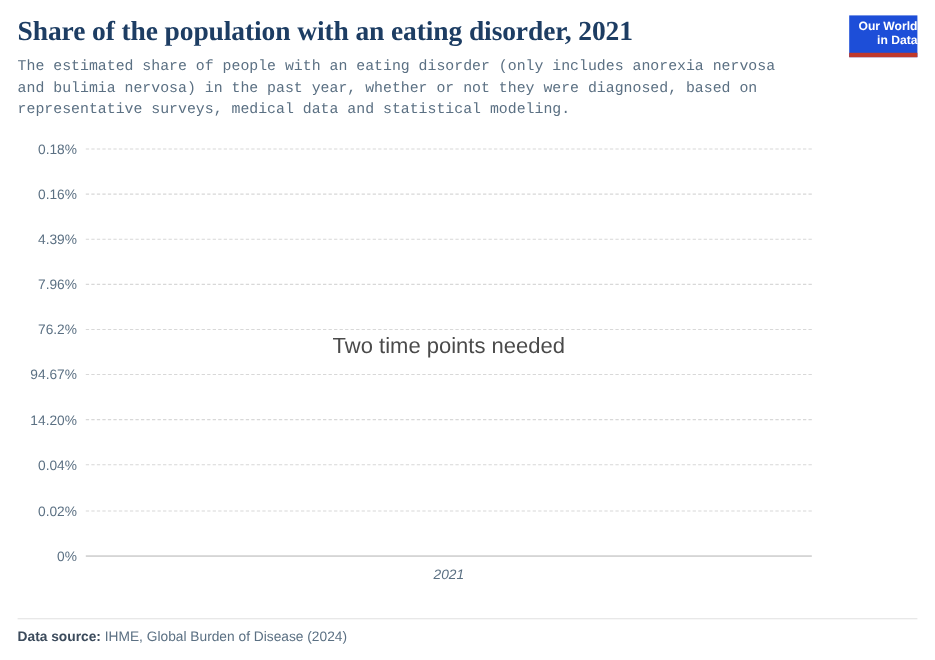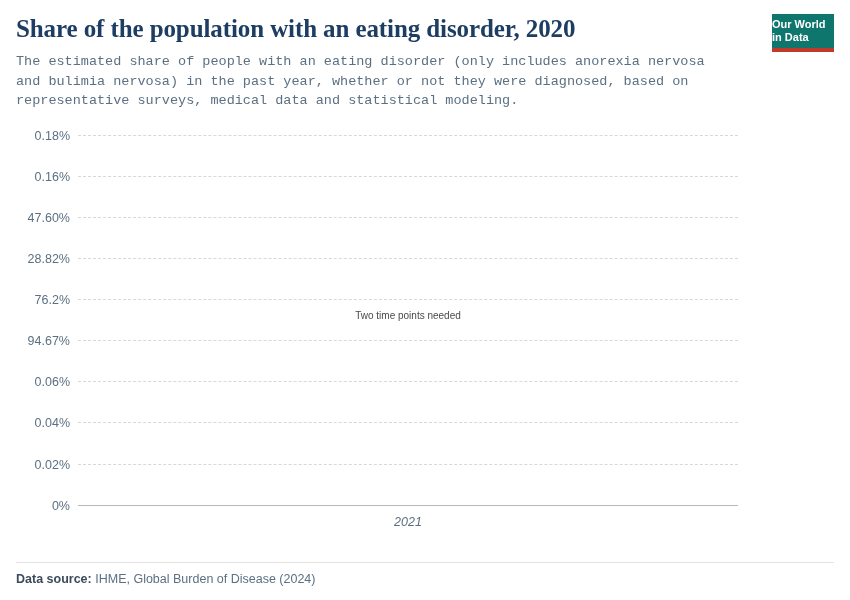--- a/index.html
+++ b/index.html
@@ -41,27 +41,27 @@
     color: #5b7083;
     max-width: 720px;
     font-family: Liberation Mono, monospace;
   }
   .logo {
     position: absolute;
     top: 0;
     right: 0;
     width: 62px;
     height: 38px;
-    background: #0f766e;
+    background: #1d4ed8;
     color: #ffffff;
     font-family: "Liberation Sans", sans-serif;
     font-weight: 700;
     font-size: 11px;
     line-height: 13px;
-    text-align: left;
+    text-align: right;
     padding-top: 4px;
     box-sizing: border-box;
     border-bottom: 4px solid #c0392b;
     margin-left: 34px;
   }
   .logo .l2 { display: block; }
 
   
   .chart-wrap {
     position: relative;
@@ -103,21 +103,21 @@
     transform: translateX(-50%);
     font-size: 12.5px;
     color: #5b7083;
     font-family: "Liberation Sans", sans-serif;
     font-style: italic;
   }
   .chart-message {
     position: absolute;
     left: 50%;
     transform: translate(-50%, -50%);
-    font-size: 10px;
+    font-size: 20px;
     color: #4a4a4a;
     white-space: nowrap;
     font-family: "Liberation Sans", sans-serif;
   }
 
   
   .footer {
     position: absolute;
     left: 16px;
     right: 16px;
@@ -139,54 +139,54 @@
     color: #5b7083;
   }
   .footer-right .sep { color: #9aa7b4; padding: 0 2px; }
 </style>
 </head>
 <body>
 
 <div class="page">
 
   <div class="header">
-    <h1 class="title">Share of the population with an eating disorder, 2020</h1>
+    <h1 class="title">Share of the population with an eating disorder, 2021</h1>
     <p class="subtitle">The estimated share of people with an eating disorder (only includes anorexia nervosa and bulimia nervosa) in the past year, whether or not they were diagnosed, based on representative surveys, medical data and statistical modeling.</p>
     <div class="logo">
       <span class="l1">Our World</span>
       <span class="l2">in Data</span>
     </div>
   </div>
 
   <div class="chart-wrap">
     <div class="plot" id="plot">
       <div class="chart-message" id="chart-message" style="top: 48.6111%;">Two time points needed</div>
     <div class="gridline axis-zero" style="top: 100%;">
           <div class="ytick">0%</div>
         </div>
         <div class="gridline" style="top: 88.8889%;">
           <div class="ytick">0.02%</div>
         </div>
         <div class="gridline" style="top: 77.7778%;">
           <div class="ytick">0.04%</div>
         </div>
         <div class="gridline" style="top: 66.6667%;">
-          <div class="ytick">0.06%</div>
+          <div class="ytick">14.20%</div>
         </div>
         <div class="gridline" style="top: 55.5556%;">
           <div class="ytick">94.67%</div>
         </div>
         <div class="gridline" style="top: 44.4444%;">
           <div class="ytick">76.2%</div>
         </div>
         <div class="gridline" style="top: 33.3333%;">
-          <div class="ytick">28.82%</div>
+          <div class="ytick">7.96%</div>
         </div>
         <div class="gridline" style="top: 22.2222%;">
-          <div class="ytick">47.60%</div>
+          <div class="ytick">4.39%</div>
         </div>
         <div class="gridline" style="top: 11.1111%;">
           <div class="ytick">0.16%</div>
         </div>
         <div class="gridline" style="top: 0%;">
           <div class="ytick">0.18%</div>
         </div>
         <div class="xtick" style="left: 50%;">2021</div>
       </div>
   </div>

